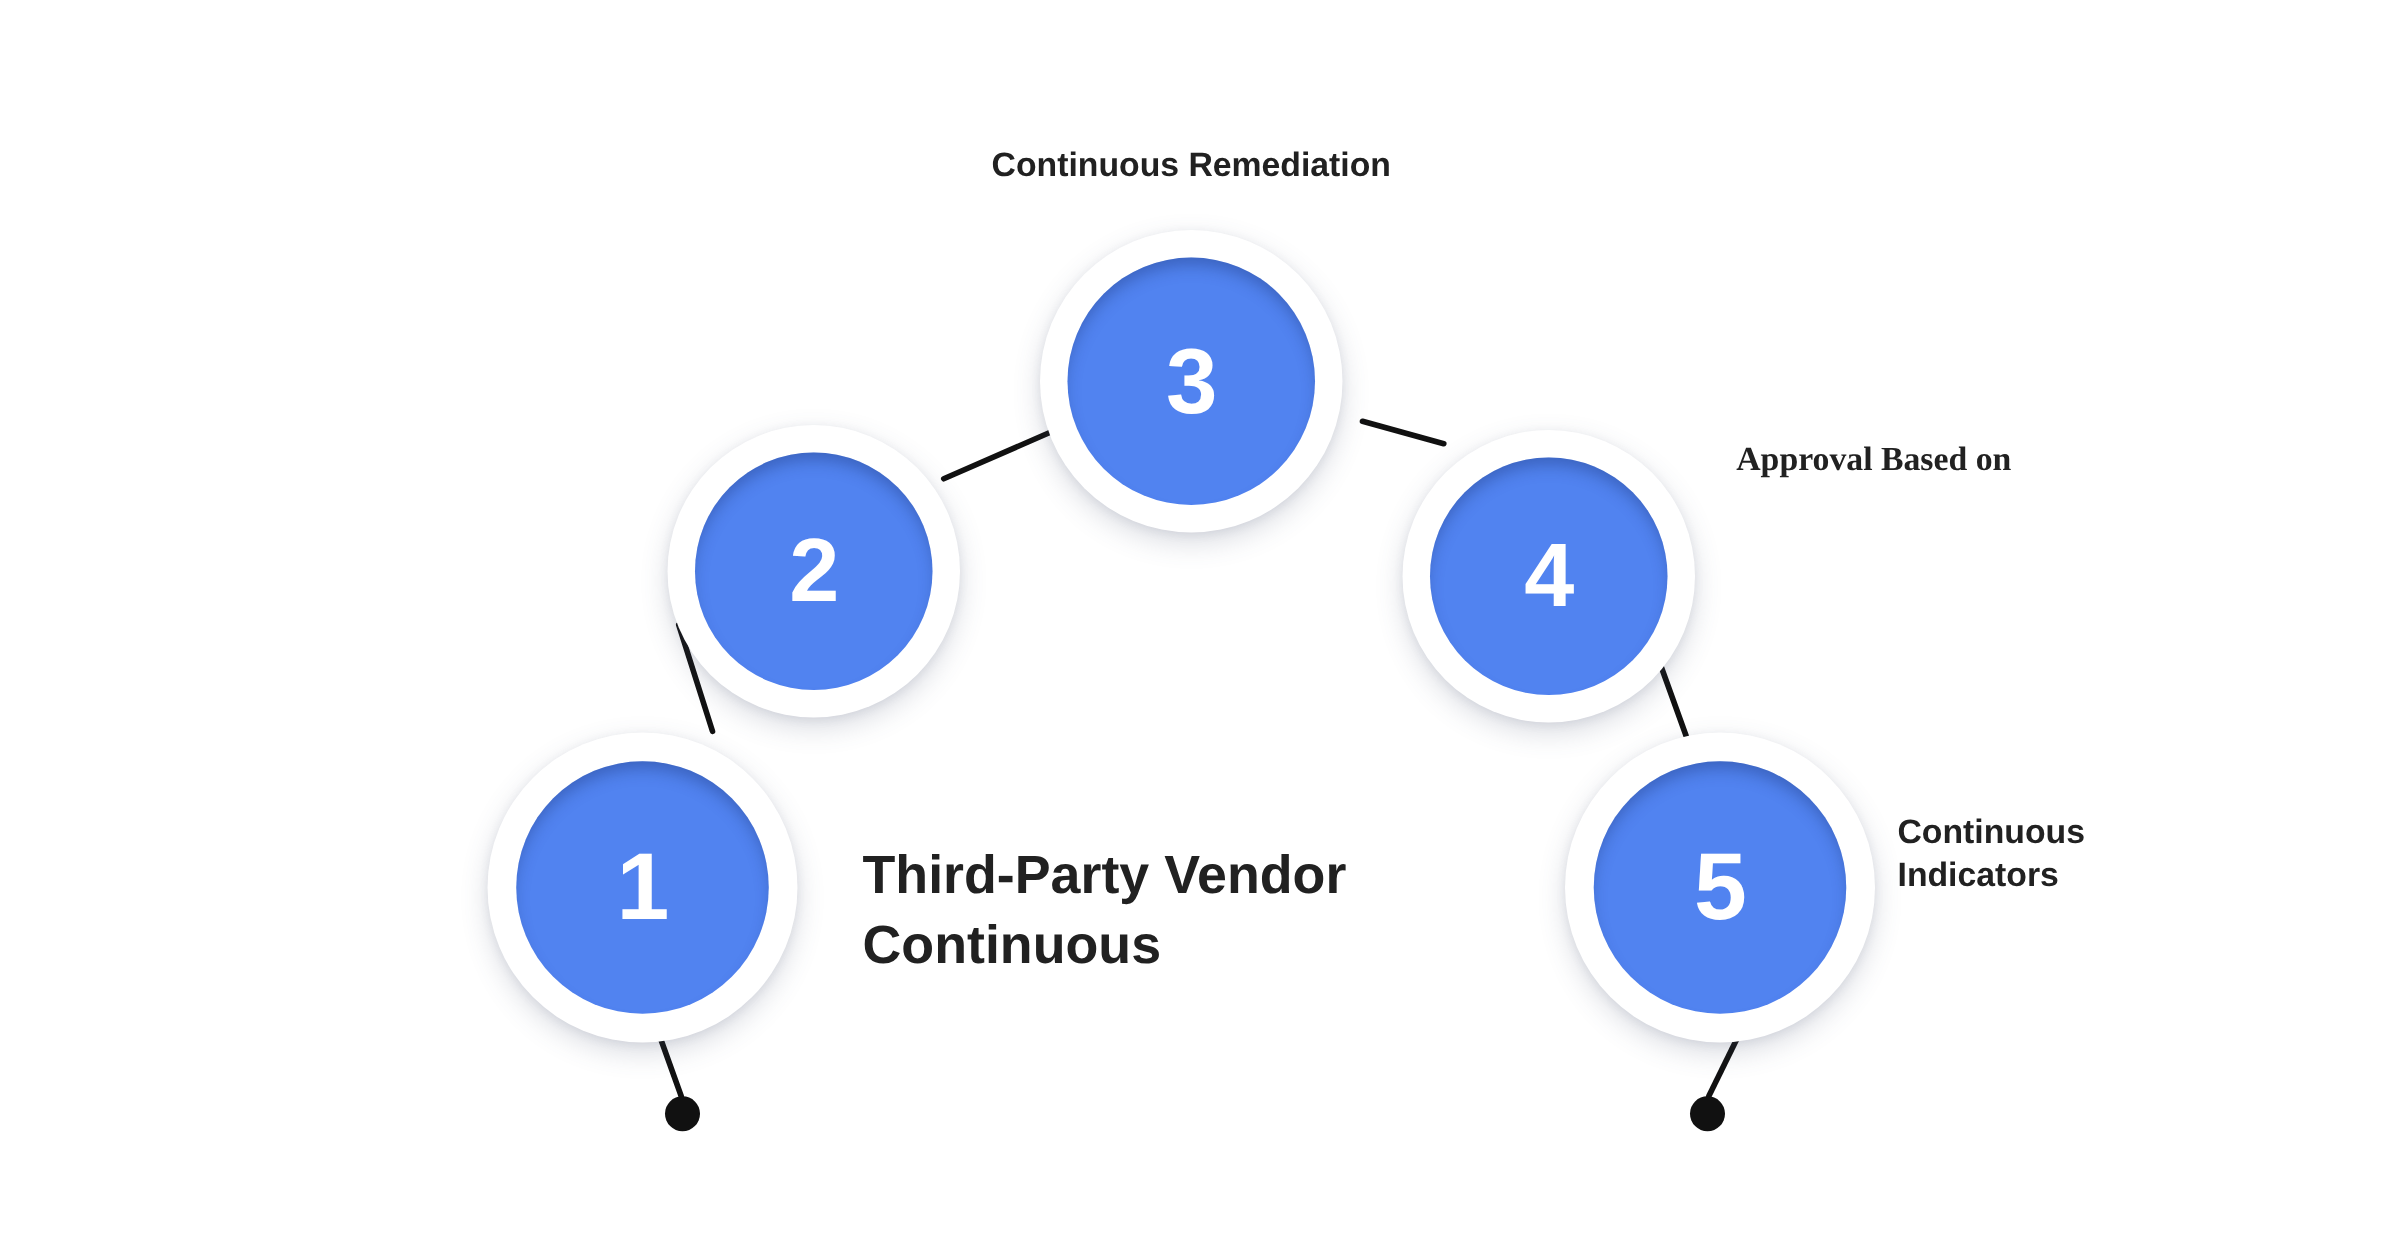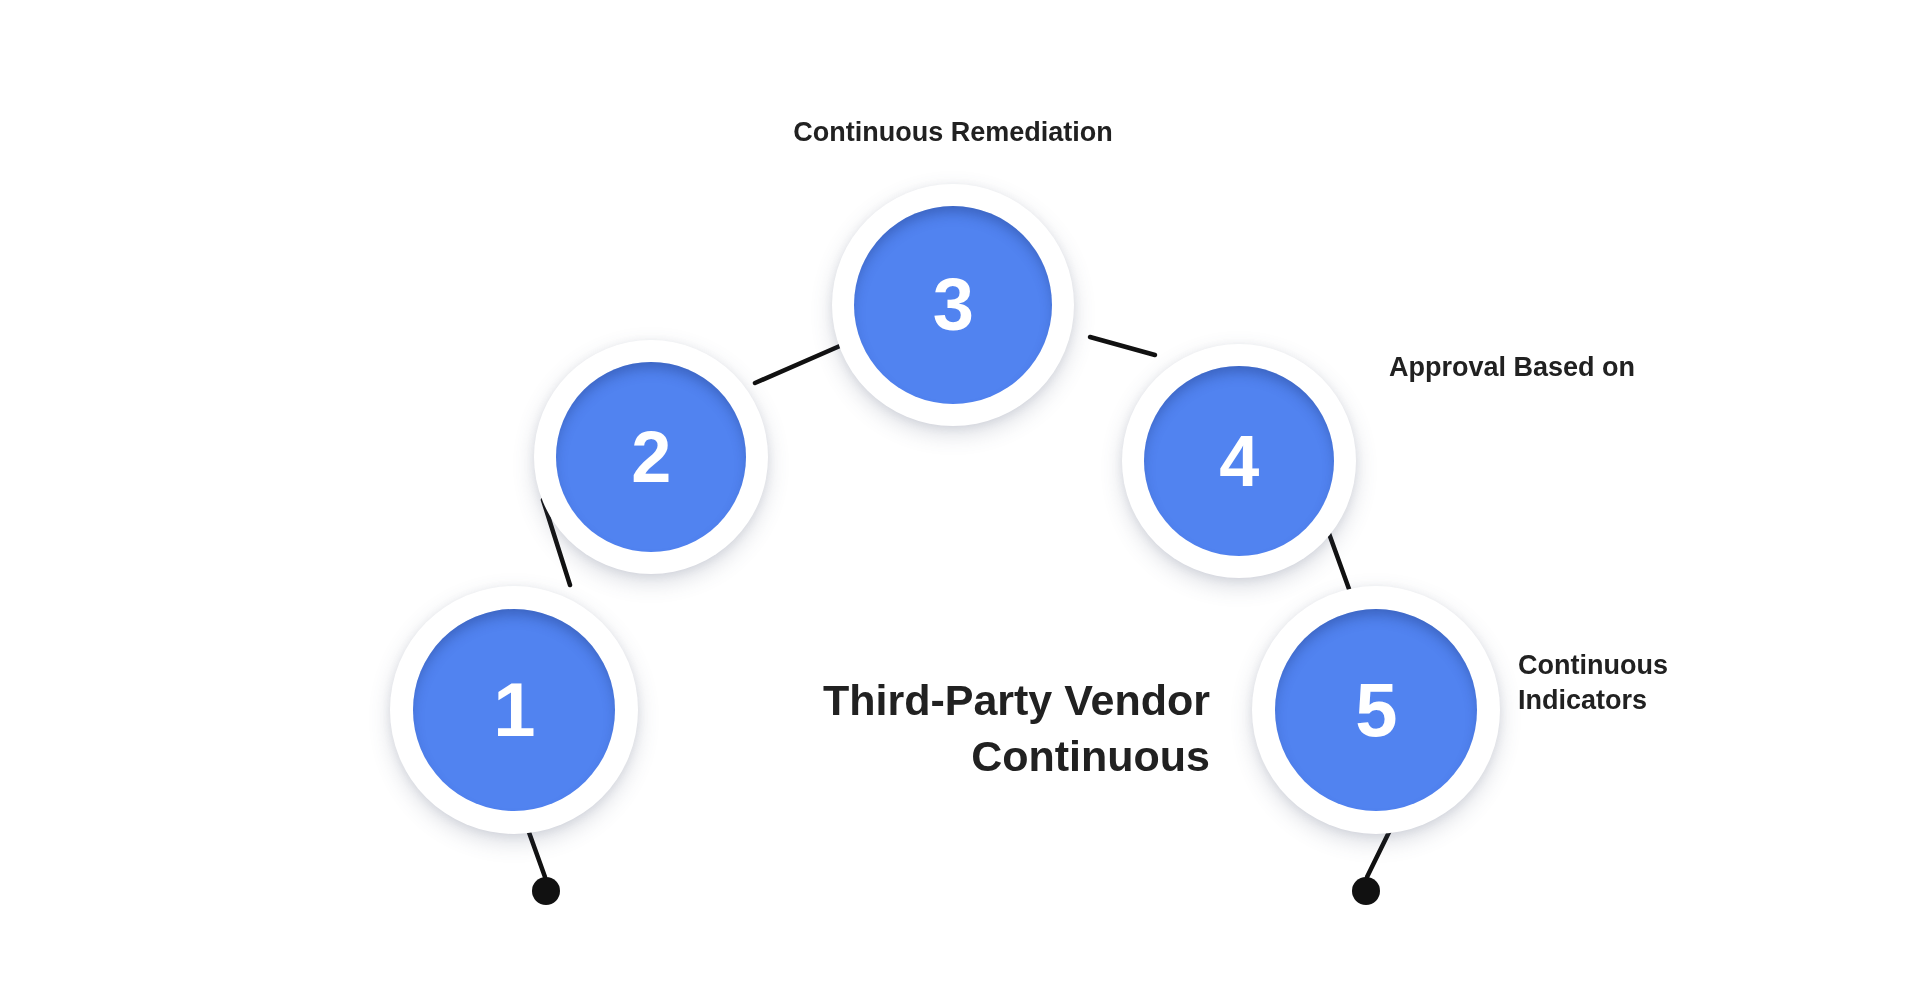--- a/index.html
+++ b/index.html
@@ -74,21 +74,21 @@
   .label.center-align{ text-align: center; }
 
   
   #center-title {
     position: absolute;
     z-index: 3;
     color: #212121;
     font-weight: 700;
     font-size: 43px;
     line-height: 1.3;
-    text-align: right;
+    text-align: left;
   }
 </style>
 </head>
 <body>
 
 <div id="stage">
 
   <svg id="connectors" viewBox="0 0 1920 993" width="1920" height="993">
     <g fill="none" stroke="#111111" stroke-width="4.5" stroke-linecap="round">
       <path d="M 570 585 L 543 500"></path>
@@ -121,21 +121,21 @@
   </div>
   <div class="label center-align" style="left:703px; top:115px; width:500px;">
     <div>Continuous Remediation</div>
   </div>
 
   <div class="node" style="left:1122px; top:344px; width:234px; height:234px;">
     <div class="node-inner" style="width:190px; height:190px;">
       <span class="node-num" style="font-size:72px;">4</span>
     </div>
   </div>
-  <div class="label left-align" style="left:1389px; top:350px; width:400px;">
+  <div class="label left-align" style="left:1389px; top:350px; width:400px;font-family:Liberation Serif, serif;">
     <div>Approval Based on</div>
   </div>
 
   <div class="node" style="left:1252px; top:586px; width:248px; height:248px;">
     <div class="node-inner" style="width:202px; height:202px;">
       <span class="node-num" style="font-size:76px;">5</span>
     </div>
   </div>
   <div class="label left-align" style="left:1518px; top:648px; width:300px;">
     <div>Continuous</div>

